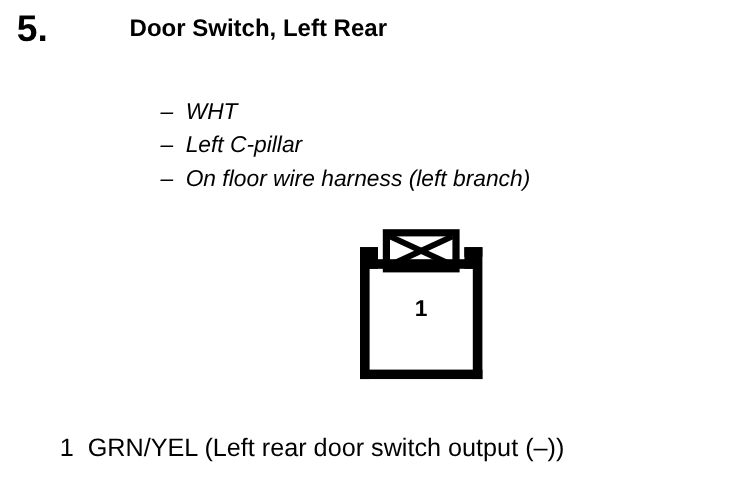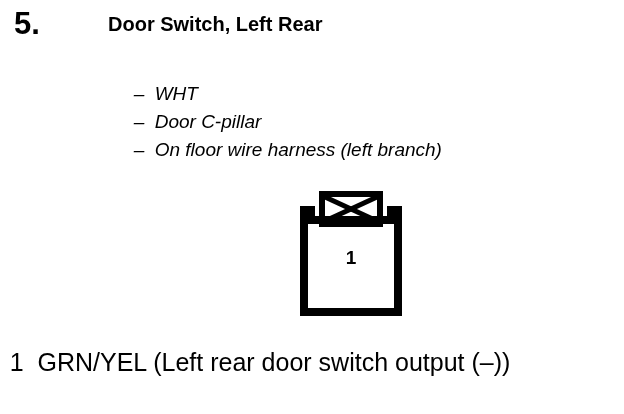--- a/index.html
+++ b/index.html
@@ -93,24 +93,24 @@
     font-size: 19px;
     font-weight: bold;
     line-height: 24px;
     white-space: pre;
   }
 
   
   .caption {
     position: absolute;
     left: 0;
-    top: 348px;
+    top: 360px;
     width: 520px;
     text-align: center;
-    font-size: 25px;
+    font-size: 21px;
     line-height: 28px;
     white-space: pre;
   }
 </style>
 </head>
 <body>
 
 <div id="page">
 
   <div class="heading">
@@ -118,21 +118,21 @@
     <span class="heading-title">Door Switch, Left Rear</span>
   </div>
 
   <div class="bullets">
 
     <div class="bullet-row">
       <span class="bullet-dash">–</span><span class="bullet-text">WHT</span>
     </div>
 
     <div class="bullet-row">
-      <span class="bullet-dash">–</span><span class="bullet-text">Door C-pillar</span>
+      <span class="bullet-dash">–</span><span class="bullet-text">Left C-pillar</span>
     </div>
 
     <div class="bullet-row">
       <span class="bullet-dash">–</span><span class="bullet-text">On floor wire harness (left branch)</span>
     </div>
 
   </div>
 
   <div class="connector">
     <svg width="114" height="128" viewBox="0 0 114 128" xmlns="http://www.w3.org/2000/svg">

